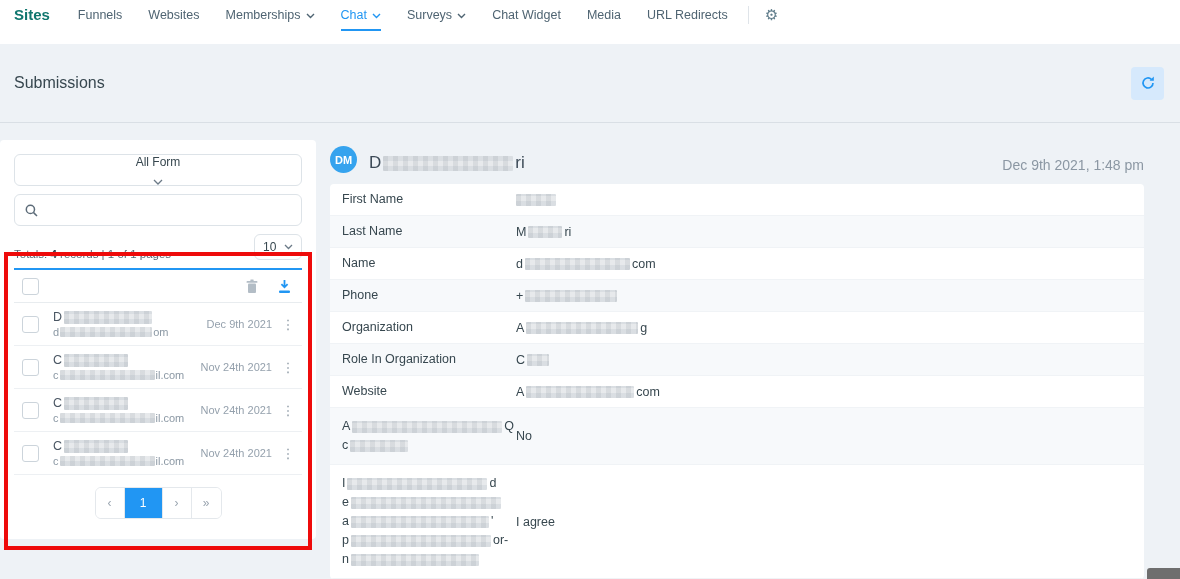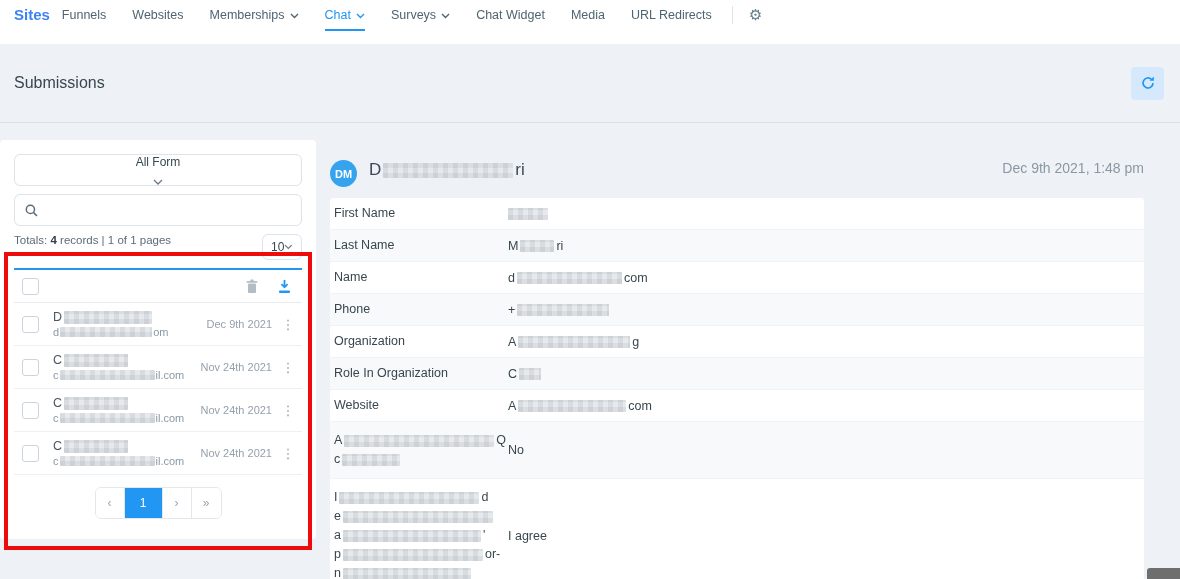--- a/index.html
+++ b/index.html
@@ -3,21 +3,21 @@
 <meta charset="utf-8">
 <style>
   html,body{margin:0;padding:0;}
   body{
     width:1180px;height:579px;overflow:hidden;position:relative;
     background:#eef2f6;font-family:"Liberation Sans",sans-serif;
     -webkit-font-smoothing:antialiased;color:#37474f;
   }
   
   .topnav{height:44px;background:#fff;display:flex;align-items:flex-start;padding:6px 14px 0 14px;box-sizing:border-box;}
-  .brand{font-size:15px;font-weight:bold;color:#3b82f6;margin-right:12px;line-height:18px;}
+  .brand{font-size:15px;font-weight:bold;color:#0f766e;margin-right:28px;line-height:18px;}
   .nav-items{display:flex;gap:26px;align-items:flex-start;}
   .nav-item{font-size:12.5px;color:#4f6472;display:flex;align-items:center;gap:5px;line-height:18px;padding-bottom:5px;cursor:pointer;}
   .nav-item.active{color:#2196f3;border-bottom:2px solid #2196f3;}
   .nav-item svg{margin-top:1px;}
   .nav-divider{width:1px;height:18px;background:#dfe4e9;margin:0 16px 0 20px;}
   .gear{font-size:15px;color:#607d8b;line-height:18px;cursor:pointer;}
   
   .page-header{height:79px;display:flex;align-items:center;justify-content:space-between;
     padding:0 16px 0 14px;border-bottom:1px solid #d9dfe5;box-sizing:border-box;}
   .page-title{font-size:16px;color:#37474f;}
@@ -29,24 +29,24 @@
   .content{display:flex;padding:17px 36px 0 0;box-sizing:border-box;}
   .card{background:#fff;border-radius:4px;}
   .left-panel{width:316px;flex:none;margin-right:14px;padding:14px;box-sizing:border-box;align-self:flex-start;}
   
   .select-box{height:30px;border:1px solid #dde3e8;border-radius:6px;display:flex;align-items:center;
     justify-content:space-between;padding:0 12px;font-size:12px;color:#37474f;cursor:pointer;background:#fff;flex-direction:column;}
   .search-box{margin-top:8px;height:30px;border:1px solid #dde3e8;border-radius:6px;display:flex;align-items:center;
     padding:0 10px;gap:8px;background:#fff;}
   .search-box input{border:none;outline:none;flex:1;font-size:12px;color:#37474f;font-family:"Liberation Sans",sans-serif;background:transparent;}
   .search-box input::placeholder{color:#aab6c0;}
-  .totals-row{margin-top:8px;display:flex;align-items:flex-start;justify-content:space-between;}
+  .totals-row{margin-top:8px;display:flex;align-items:flex-end;justify-content:space-between;}
   .totals{font-size:11.5px;color:#5c6b78;}
   .totals b{color:#2f3e4c;}
-  .pagesize{width:40px;height:26px;border:1px solid #dde3e8;border-radius:6px;display:flex;align-items:center;
+  .pagesize{width:48px;height:26px;border:1px solid #dde3e8;border-radius:6px;display:flex;align-items:center;
     justify-content:space-between;padding:0 8px;font-size:12px;color:#37474f;cursor:pointer;background:#fff;box-sizing:border-box;}
   
   .list{margin-top:8px;border-top:2px solid #2196f3;}
   .list-header{height:32px;display:flex;align-items:center;padding:0 10px 0 8px;border-bottom:1px solid #e8ecef;}
   .list-header .spacer{flex:1;}
   .cb{width:15px;height:15px;border:1px solid #ccd4db;border-radius:3px;background:#fff;flex:none;display:inline-block;cursor:pointer;}
   .icon-btn{background:none;border:none;padding:0;cursor:pointer;display:flex;align-items:center;}
   .list-header .icon-btn{margin-left:18px;}
   .lrow{display:flex;align-items:center;padding:0 6px 0 8px;height:42px;border-bottom:1px solid #edf0f3;cursor:pointer;}
   .lmain{flex:1;margin-left:14px;min-width:0;}
@@ -58,27 +58,27 @@
   .pagination{display:flex;justify-content:center;margin:12px 0 6px 0;}
   .pg{display:flex;border:1px solid #e4e8ec;border-radius:6px;overflow:hidden;background:#fff;}
   .pg button{border:none;background:#fff;height:30px;min-width:29px;padding:0 8px;font-size:12px;color:#9aa5b0;
     border-right:1px solid #e4e8ec;cursor:pointer;font-family:"Liberation Sans",sans-serif;}
   .pg button:last-child{border-right:none;}
   .pg button.active{background:#2196f3;color:#fff;min-width:38px;}
   
   .red-box{position:absolute;left:4px;top:252px;width:300px;height:290px;border:4px solid #ee0b0b;z-index:9;pointer-events:none;}
   
   .right-panel{flex:1;min-width:0;}
-  .detail-header{margin-top:20px;display:flex;align-items:flex-start;}
+  .detail-header{margin-top:6px;display:flex;align-items:flex-end;}
   .avatar{width:27px;height:27px;border-radius:50%;background:#35a3ee;color:#fff;font-size:11px;font-weight:bold;
     display:flex;align-items:center;justify-content:center;flex:none;}
   .detail-name{font-size:17px;color:#3c4a57;margin-left:12px;display:flex;align-items:center;gap:2px;flex:1;}
   .detail-time{font-size:14px;color:#8b97a3;flex:none;}
   .detail-card{margin-top:11px;overflow:hidden;}
-  .drow{display:flex;align-items:center;min-height:32px;padding-left:4px;border-bottom:1px solid #f0f3f6;box-sizing:border-box;}
+  .drow{display:flex;align-items:center;min-height:32px;padding-left:12px;border-bottom:1px solid #f0f3f6;box-sizing:border-box;}
   .drow:nth-child(even){background:#f7f9fb;}
   .dlabel{width:174px;flex:none;font-size:12.5px;color:#37474f;line-height:19px;}
   .dvalue{font-size:12.5px;color:#37474f;display:flex;align-items:center;gap:2px;}
   .drow.tall{padding-top:9px;padding-bottom:9px;}
   .lline{display:flex;align-items:center;gap:2px;line-height:19px;}
   
   .redact{display:inline-block;vertical-align:middle;height:12px;border-radius:1px;
     background:repeating-linear-gradient(90deg,rgba(120,130,140,.18) 0 5px,rgba(120,130,140,.05) 5px 10px),
                repeating-linear-gradient(0deg,#dfe3e7 0 5px,#edeff1 5px 10px);
     filter:blur(.4px);}

